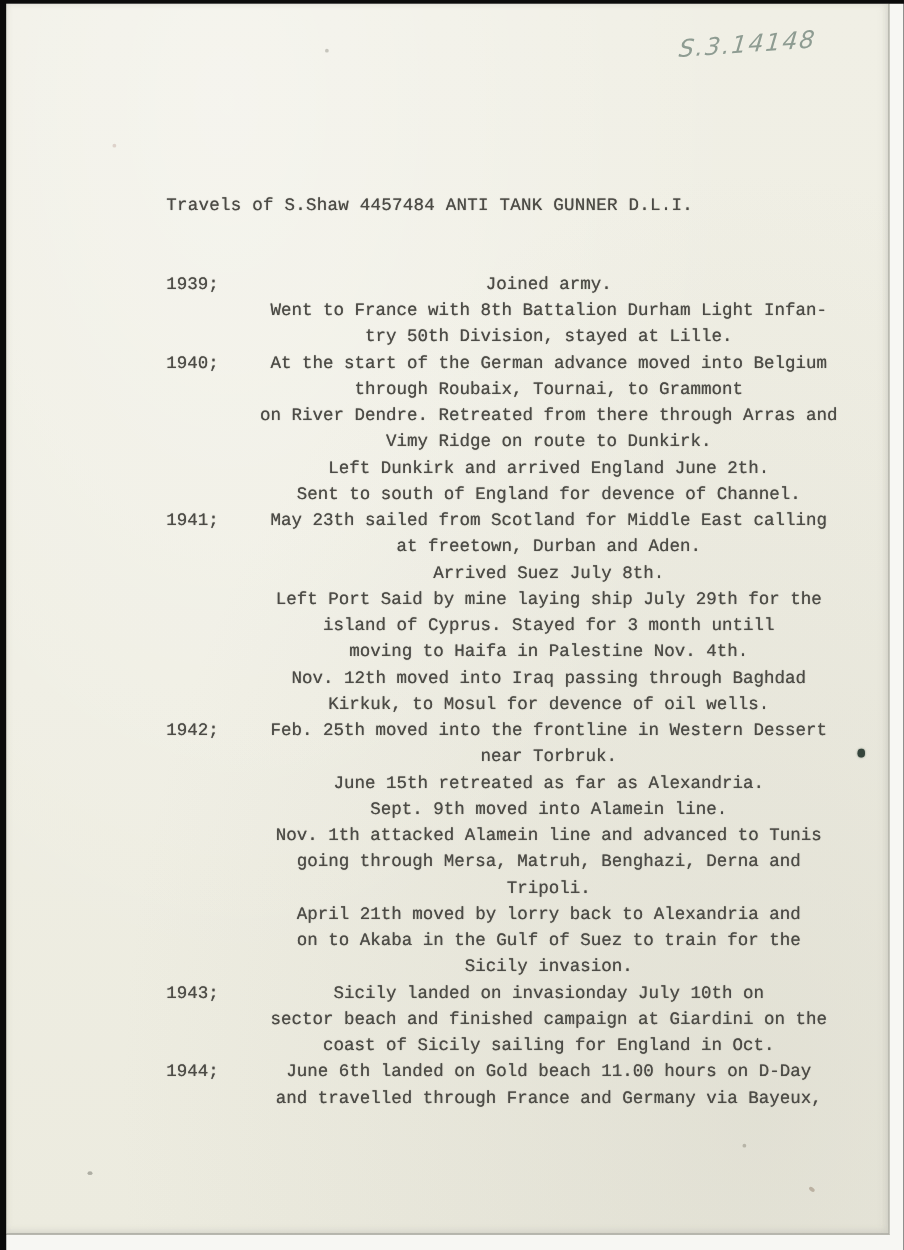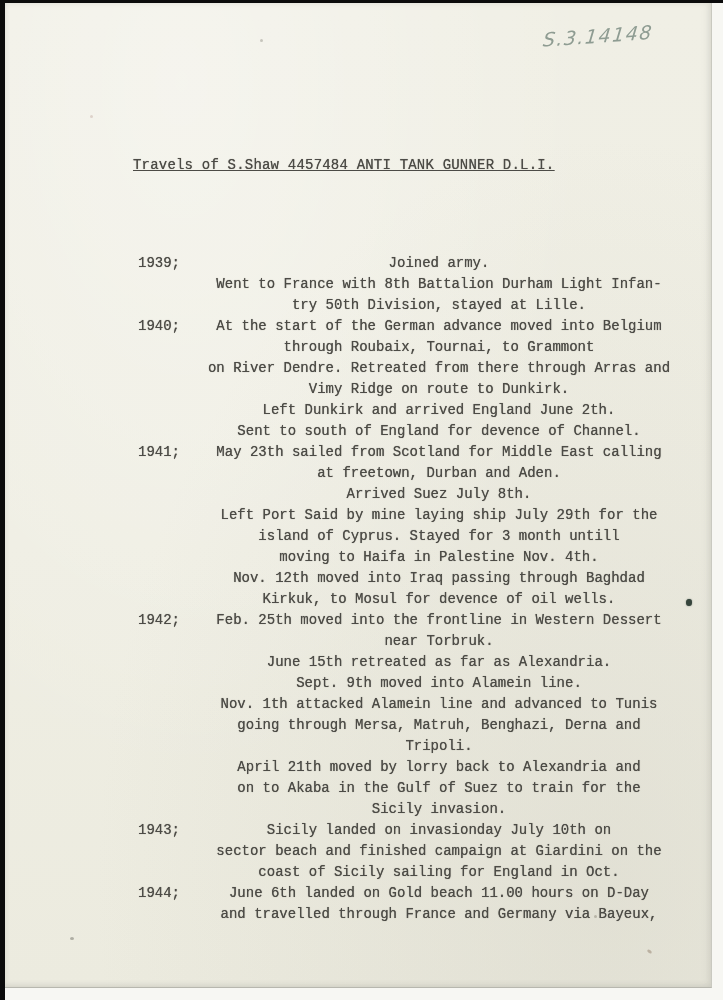--- a/index.html
+++ b/index.html
@@ -53,32 +53,29 @@
   .content{
     position:absolute;left:133px;top:113px;width:560px;
     color:var(--ink);
     font-size:14px;
     line-height:21px;
     white-space:pre;
     text-shadow:0 0 0.7px rgba(70,69,62,0.85);
   }
   .title{
     height:21px;
-    margin-bottom:35px;
     letter-spacing:0.2px;
-    text-decoration:underline;
   }
   .entry{
     display:flex;
     align-items:flex-start;
   }
   .year{
     flex:0 0 52px;
     width:52px;
-    text-align:center;
   }
   .lines{flex:1;}
   .line{height:21px;text-align:center;}
   
   .ink-spot{
     position:absolute;left:686px;top:599px;width:6px;height:7px;
     background:#36453c;border-radius:50% 45% 50% 50%;
     box-shadow:0 0 1.5px rgba(54,69,60,0.7);
   }
   .speck{position:absolute;border-radius:50%;}

